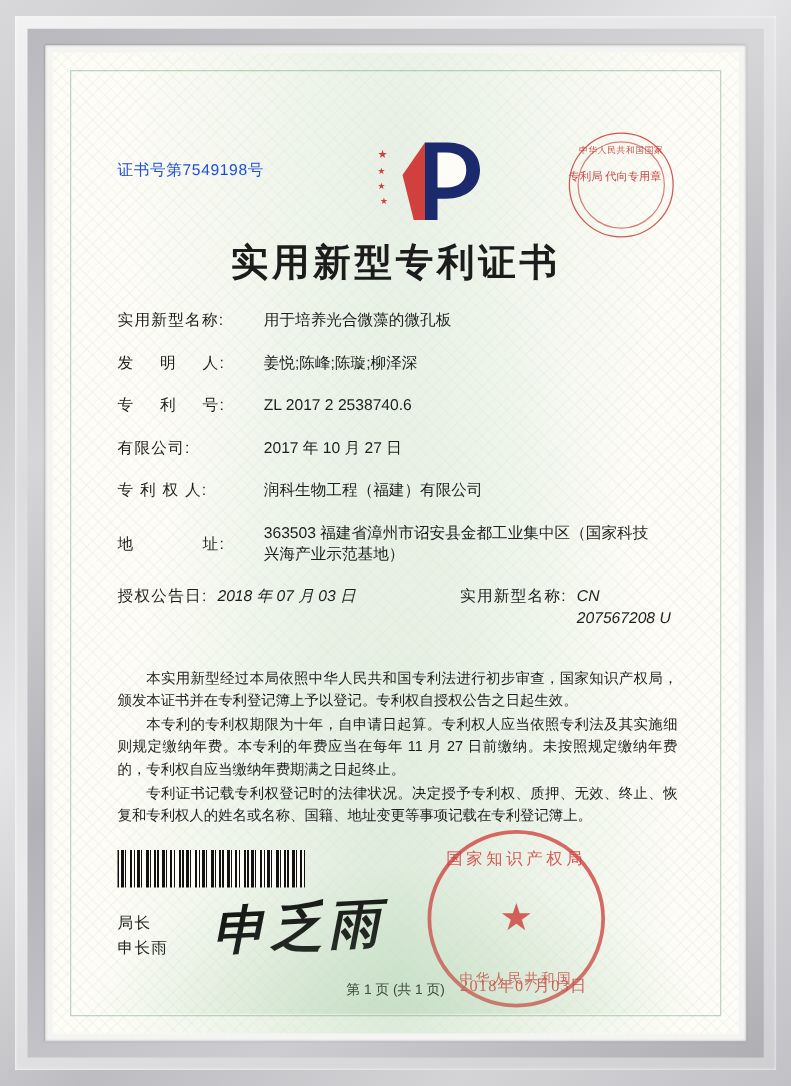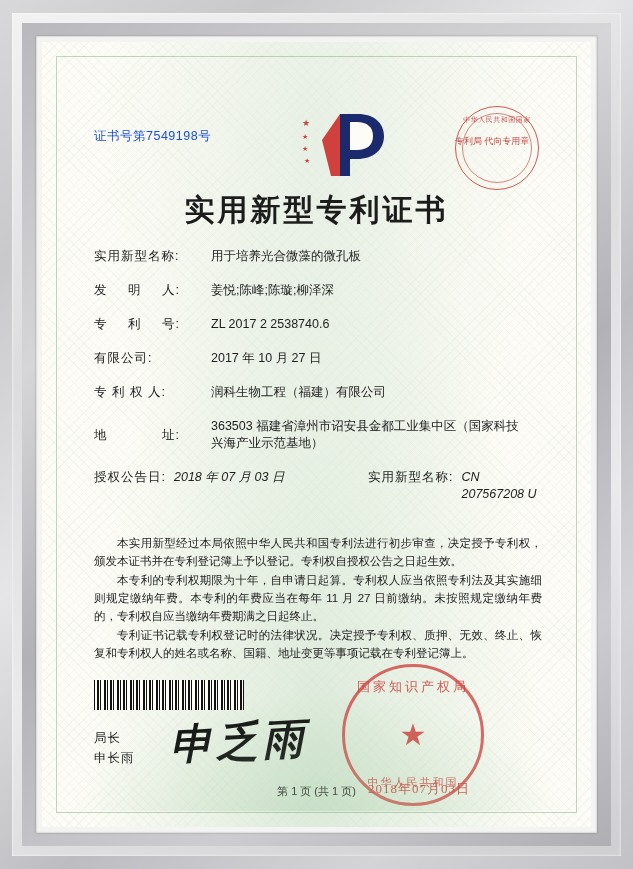--- a/index.html
+++ b/index.html
@@ -382,21 +382,21 @@
         </div>
         <div class="right">
           <span class="lbl2">实用新型名称:</span>
           <span class="val2">CN 207567208 U</span>
         </div>
       </div>
 
     </div>
 
     <div class="paras">
-      <p>本实用新型经过本局依照中华人民共和国专利法进行初步审查，决定授予专利权，颁发本证书并在专利登记簿上予以登记。专利权自授权公告之日起生效。</p>
+      <p>本实用新型经过本局依照中华人民共和国专利法进行初步审查，国家知识产权局，颁发本证书并在专利登记簿上予以登记。专利权自授权公告之日起生效。</p>
       <p>本专利的专利权期限为十年，自申请日起算。专利权人应当依照专利法及其实施细则规定缴纳年费。本专利的年费应当在每年 11 月 27 日前缴纳。未按照规定缴纳年费的，专利权自应当缴纳年费期满之日起终止。</p>
       <p>专利证书记载专利权登记时的法律状况。决定授予专利权、质押、无效、终止、恢复和专利权人的姓名或名称、国籍、地址变更等事项记载在专利登记簿上。</p>
     </div>
 
     <div class="barcode"></div>
 
     <div class="sig-label">
       <div>局长</div>
       <div>申长雨</div>
     </div>

